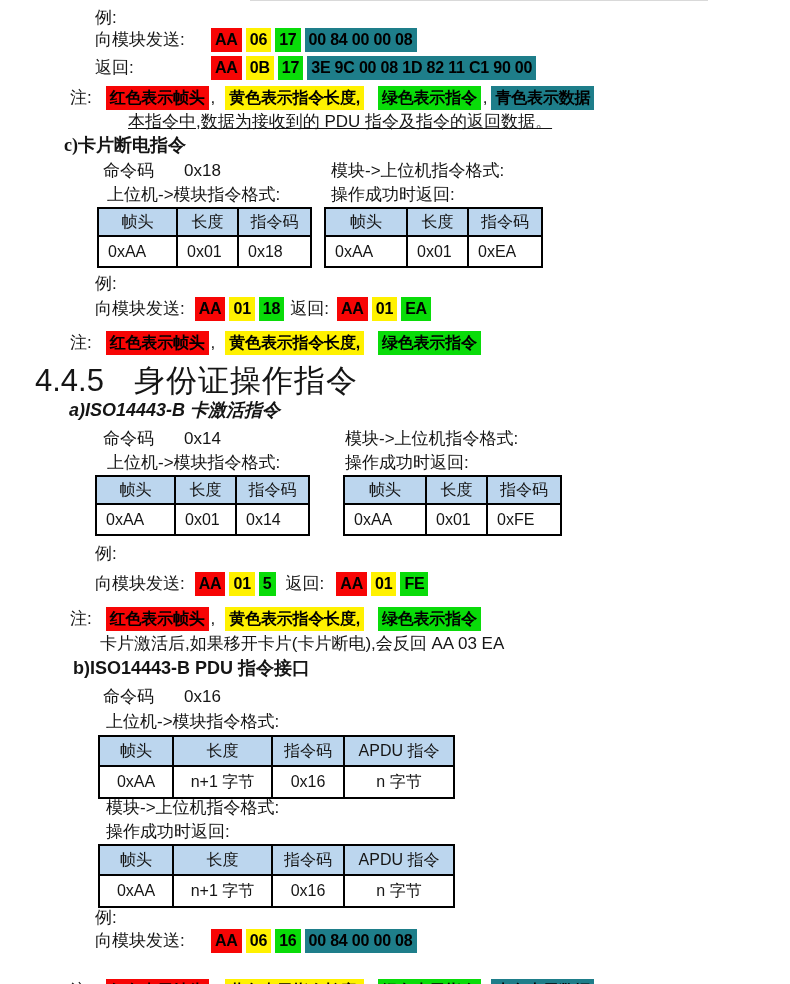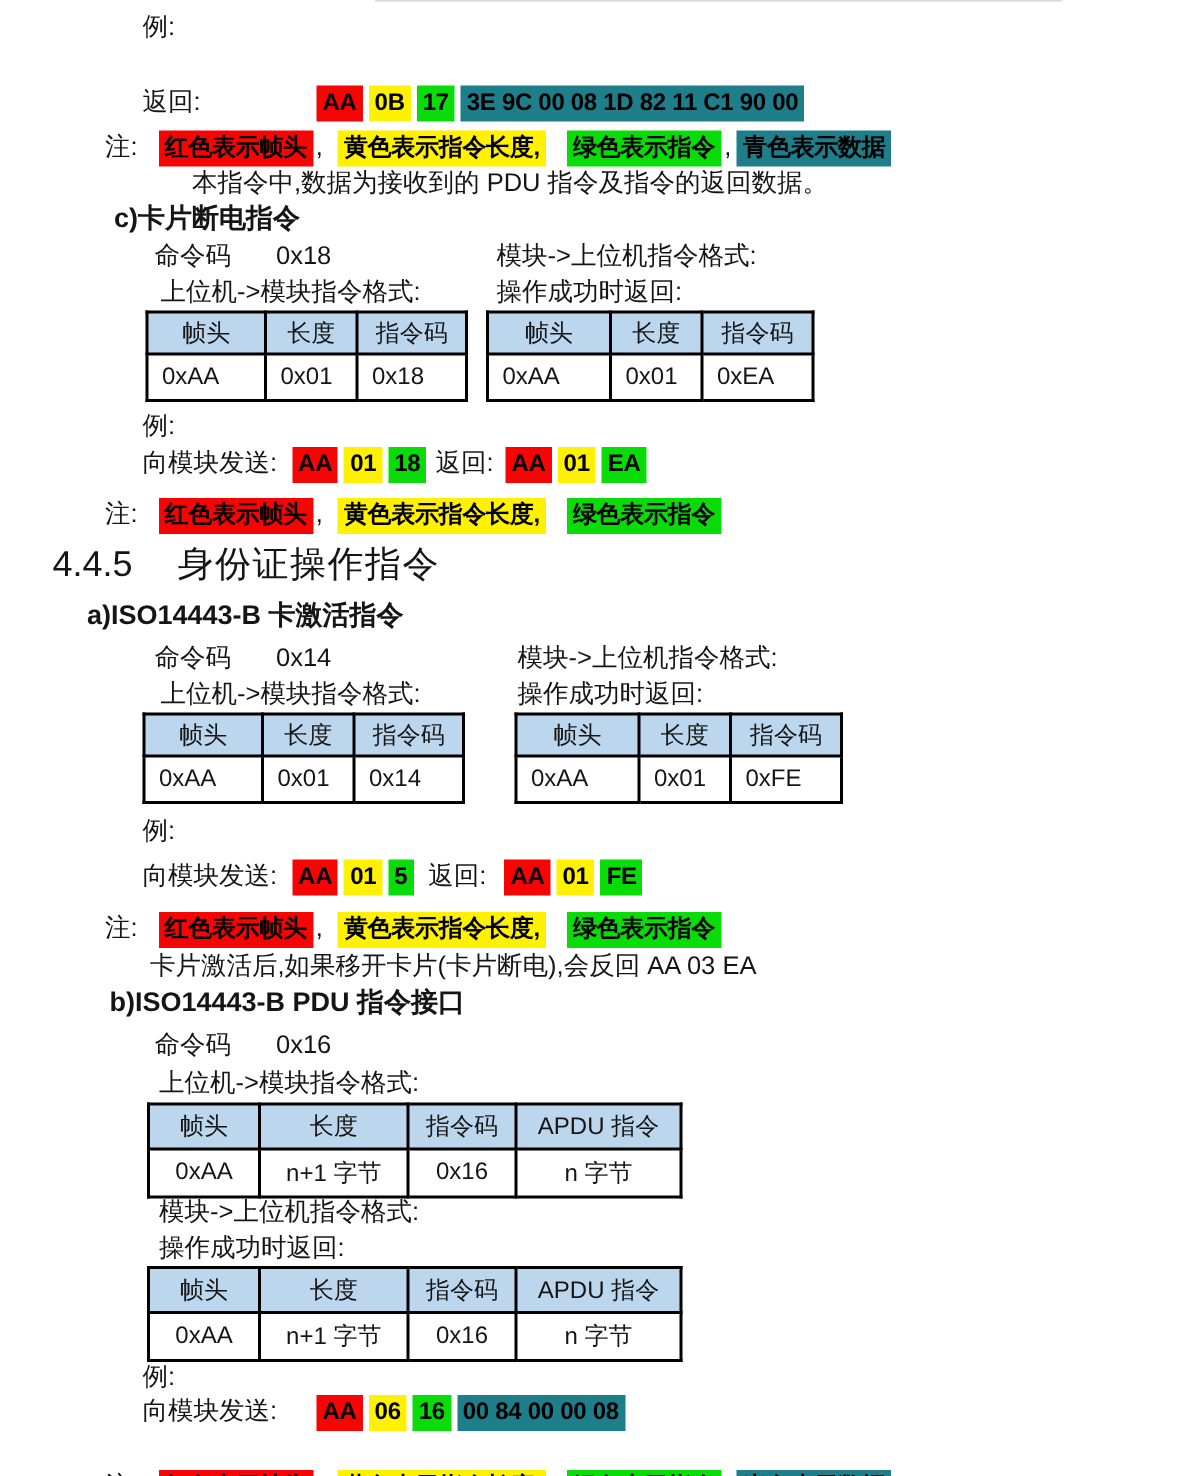--- a/index.html
+++ b/index.html
@@ -16,51 +16,54 @@
   .lblw{display:inline-block;width:116px;}
   .hl{display:inline-block;padding:0 4px;margin-right:4px;font-weight:bold;font-size:16px;line-height:24px;letter-spacing:-0.2px;color:#000;}
   .r{background:var(--red);}
   .y{background:var(--yellow);}
   .g{background:var(--green);}
   .t{background:var(--teal);}
   .plainseg{display:inline-block;margin-right:10px;}
   .notechip{margin-right:2px;}
   .notegap{margin-left:12px;}
   .subhead{position:absolute;font-size:18px;font-weight:bold;white-space:nowrap;}
-  .bighead{position:absolute;font-size:24px;white-space:nowrap;letter-spacing:1px;}
+  .bighead{position:absolute;font-size:31px;white-space:nowrap;letter-spacing:1px;}
   .bighead .num{font-weight:500;margin-right:30px;letter-spacing:0;}
   table{border-collapse:collapse;position:absolute;table-layout:fixed;background:#fff;}
   table,th,td{border:2px solid #000;}
   th{background:var(--tableheader);font-weight:normal;font-size:16px;height:26px;text-align:center;padding:0;}
   td{font-size:16px;height:29px;padding:0 0 0 9px;text-align:left;}
   .t4 th{height:28px;}
   .t4 td{height:30px;text-align:center;padding:0;}
   .topdiv{position:absolute;background:#d9d9d9;}
 </style>
 </head>
 <body>
 
 <div class="page">
 
   <div class="topdiv" style="left:250px;top:0;width:458px;height:1px;"></div>
 
   <div class="line" style="left:95px;top:6px;">例:</div>
 
+  <div class="line" style="left:95px;top:28px;">
+    <span class="lblw">向模块发送:</span><span class="hl r">AA</span><span class="hl y">06</span><span class="hl g">17</span><span class="hl t">00 84 00 00 08</span>
+  </div>
 
   <div class="line" style="left:95px;top:56px;">
     <span class="lblw">返回:</span><span class="hl r">AA</span><span class="hl y">0B</span><span class="hl g">17</span><span class="hl t">3E 9C 00 08 1D 82 11 C1 90 00</span>
   </div>
 
   <div class="line" style="left:70px;top:86px;text-align:right;">
     <span class="lbl" style="margin-right:14px;">注:</span><span class="hl r notechip">红色表示帧头</span><span class="plainseg">,</span><span class="hl y notechip">黄色表示指令长度,</span><span class="hl g notechip notegap">绿色表示指令</span><span class="plainseg" style="margin-right:4px;">,</span><span class="hl t notechip">青色表示数据</span>
   </div>
 
-  <div class="line" style="left:128px;top:110px;">本指令中,数据为接收到的 PDU 指令及指令的返回数据。</div>
-
-  <div class="subhead" style="left:76px;top:133px;">c)卡片断电指令</div>
+  <div class="line" style="left:128px;top:110px;text-decoration:underline;">本指令中,数据为接收到的 PDU 指令及指令的返回数据。</div>
+
+  <div class="subhead" style="left:64px;top:133px;font-family:Liberation Serif, serif;">c)卡片断电指令</div>
 
   <div class="line" style="left:103px;top:159px;">
     <span class="lbl" style="margin-right:30px;">命令码</span><span class="lbl">0x18</span>
   </div>
   <div class="line" style="left:331px;top:159px;">模块-&gt;上位机指令格式:</div>
   <div class="line" style="left:107px;top:183px;">上位机-&gt;模块指令格式:</div>
   <div class="line" style="left:331px;top:183px;">操作成功时返回:</div>
 
   <table class="t3" style="left:97px;top:207px;">
     <colgroup>
@@ -109,21 +112,21 @@
   </div>
 
   <div class="line" style="left:70px;top:331px;">
     <span class="lbl" style="margin-right:14px;">注:</span><span class="hl r notechip">红色表示帧头</span><span class="plainseg">,</span><span class="hl y notechip">黄色表示指令长度,</span><span class="hl g notechip notegap">绿色表示指令</span>
   </div>
 
   <div class="bighead" style="left:35px;top:360px;">
     <span class="num">4.4.5</span><span>身份证操作指令</span>
   </div>
 
-  <div class="subhead" style="left:58px;top:398px;">a)ISO14443-B 卡激活指令</div>
+  <div class="subhead" style="left:69px;top:398px;font-style:italic;">a)ISO14443-B 卡激活指令</div>
 
   <div class="line" style="left:103px;top:427px;">
     <span class="lbl" style="margin-right:30px;">命令码</span><span class="lbl">0x14</span>
   </div>
   <div class="line" style="left:345px;top:427px;">模块-&gt;上位机指令格式:</div>
   <div class="line" style="left:107px;top:451px;">上位机-&gt;模块指令格式:</div>
   <div class="line" style="left:345px;top:451px;">操作成功时返回:</div>
 
   <table class="t3" style="left:95px;top:475px;">
     <colgroup>

